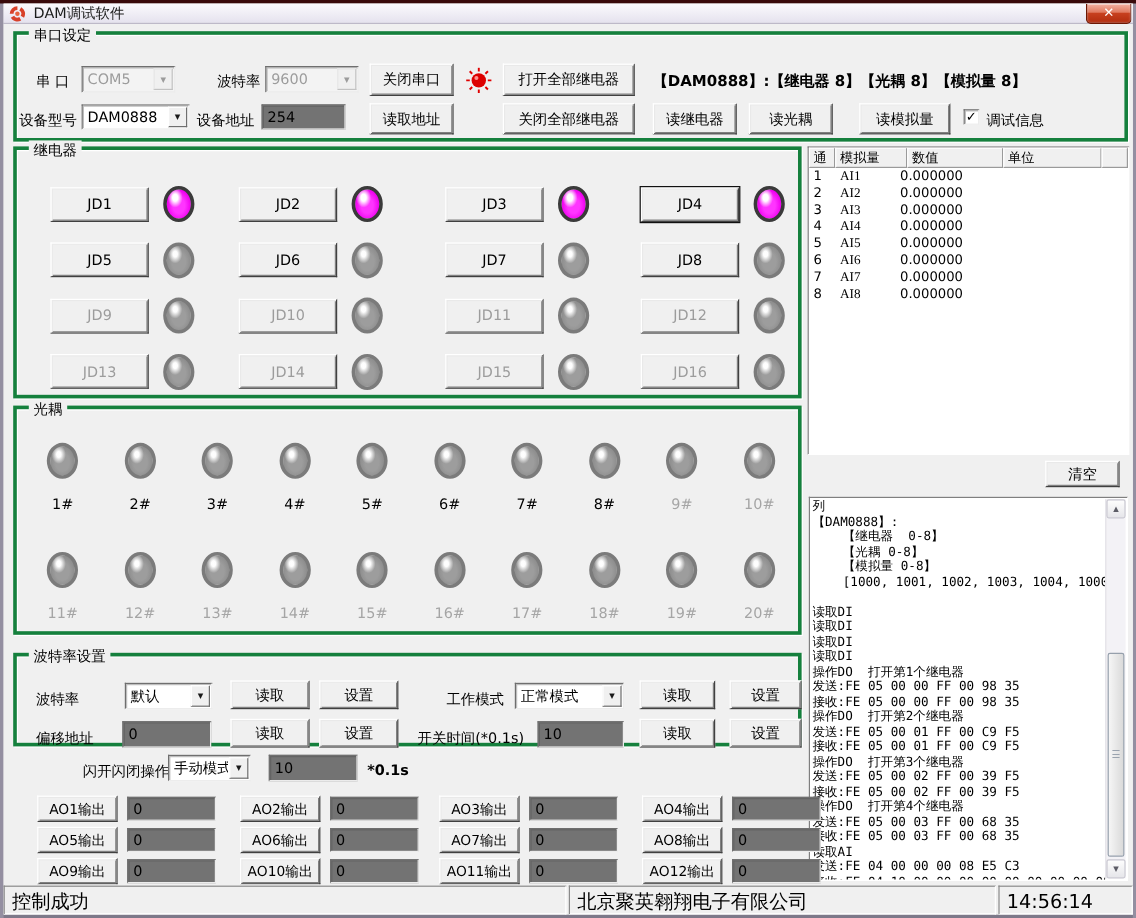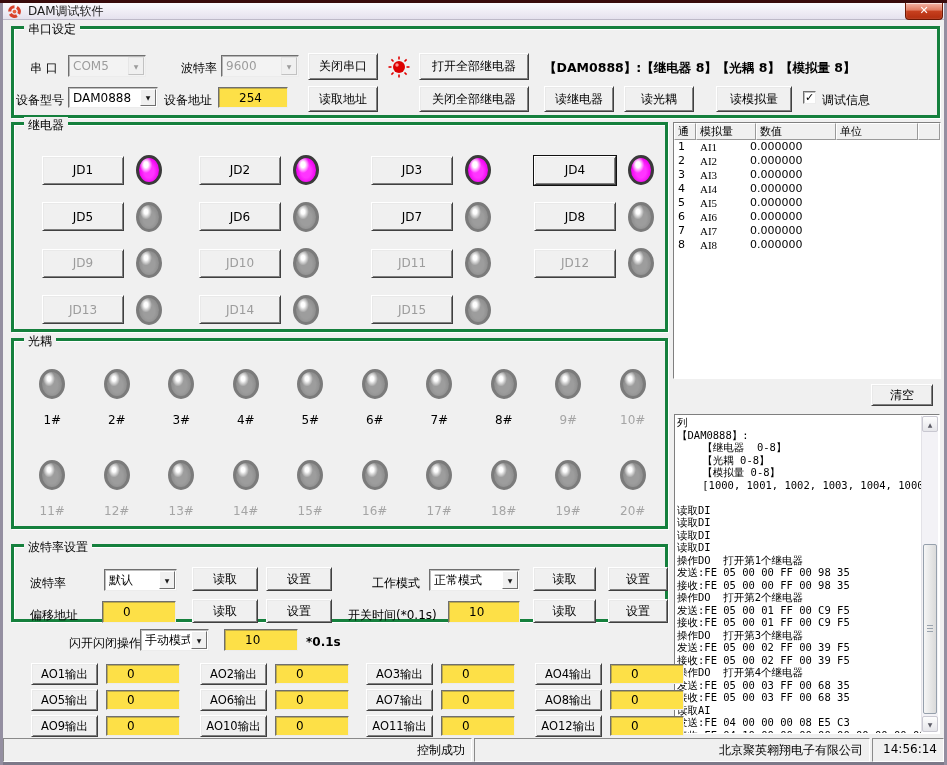--- a/index.html
+++ b/index.html
@@ -25,23 +25,23 @@
 
   
   .abs { position:absolute; }
   .lbl { position:absolute; font-size:12px; white-space:nowrap; }
   .btn { background:#f0f0f0; border:1px solid; border-color:#ffffff #404040 #404040 #ffffff;
          box-shadow: inset 1px 1px 0 #e9e9e9, inset -1px -1px 0 #808080;
          font-family:inherit; font-size:12px; color:#000; display:flex; align-items:center; justify-content:center;
          white-space:nowrap; cursor:pointer; }
   .btn.disabled { color:#9c9c9c; }
   .btn.focused { outline:1.5px solid #111; outline-offset:0; }
-  .field { background:#fde047; border:1px solid; border-color:#6f6f6f #ececec #ececec #6f6f6f;
+  .field { background:#737373; border:1px solid; border-color:#6f6f6f #ececec #ececec #6f6f6f;
            box-shadow: inset 1px 1px 0 rgba(70,70,70,.35); display:flex; align-items:center;
-           padding:1px 20px; font-size:12px; }
+           padding:1px 4px; font-size:12px; }
   .combo { background:#fff; border:1px solid; border-color:#6f6f6f #ececec #ececec #6f6f6f;
            box-shadow: inset 1px 1px 0 rgba(70,70,70,.35); display:flex; align-items:center; }
   .combo .combo-text { flex:1; padding:0 4px; font-size:12px; white-space:nowrap; overflow:hidden; }
   .combo .combo-arrow { width:16px; align-self:stretch; margin:1px; background:#f0f0f0;
            border:1px solid; border-color:#fff #6f6f6f #6f6f6f #fff; display:flex; align-items:center; justify-content:center;
            font-size:6px; color:#1a1a1a; cursor:pointer; }
   .combo.disabled { background:#f3f3f3; }
   .combo.disabled .combo-text { color:#9c9c9c; }
   .combo.disabled .combo-arrow { color:#9c9c9c; border-color:#e6e6e6 #c2c2c2 #c2c2c2 #e6e6e6; }
 
@@ -118,23 +118,23 @@
   .flash-label { left:18px; top:615px;margin-left:48px; }
   .ao-grid { position:absolute; left:20px; top:643px; width:645px; display:grid;
              grid-template-columns:169px 166px 169px 1fr; row-gap:4px; padding-left:8px; }
   .ao-cell { display:flex; align-items:center; gap:8px; height:22px; }
   .ao-btn { width:67px; height:22px; font-size:11.5px; }
   .ao-field { width:74px; height:20px; }
 
   
   .statusbar { position:absolute; left:3px; right:3px; bottom:3px; height:25px; background:#f0f0f0;
                display:flex; gap:2px; padding-top:1px; }
-  .sb-cell { border:1px solid; border-color:#8a8a8a #fff #fff #8a8a8a; padding:3px 6px; font-size:12px;
-             white-space:nowrap; overflow:hidden;text-align:right; }
-  .sb-cell.c1 { width:469px; } .sb-cell.c2 { width:396px; } .sb-cell.c3 { flex:1; }
+  .sb-cell { border:1px solid; border-color:#8a8a8a #fff #fff #8a8a8a; padding:3px 6px; font-size:16px;
+             white-space:nowrap; overflow:hidden; }
+  .sb-cell.c1 { width:469px; } .sb-cell.c2 { width:356px; } .sb-cell.c3 { flex:1; }
 </style>
 </head>
 <body>
 
 <div class="window">
 
   <div class="titlebar">
     <span class="app-icon">
       <svg viewBox="0 0 16 16" width="15" height="15">
         <g fill="#d8402a">
@@ -264,20 +264,24 @@
           <div class="relay-cell">
             <button class="btn relay-btn disabled">JD13</button>
             <span class="led off"></span>
           </div>
           <div class="relay-cell">
             <button class="btn relay-btn disabled">JD14</button>
             <span class="led off"></span>
           </div>
           <div class="relay-cell">
             <button class="btn relay-btn disabled">JD15</button>
+            <span class="led off"></span>
+          </div>
+          <div class="relay-cell">
+            <button class="btn relay-btn disabled">JD16</button>
             <span class="led off"></span>
           </div>
       </div>
     </div>
 
     <div class="analog-table">
       <div class="at-header">
         <span>通</span>
           <span>模拟量</span>
           <span>数值</span>

